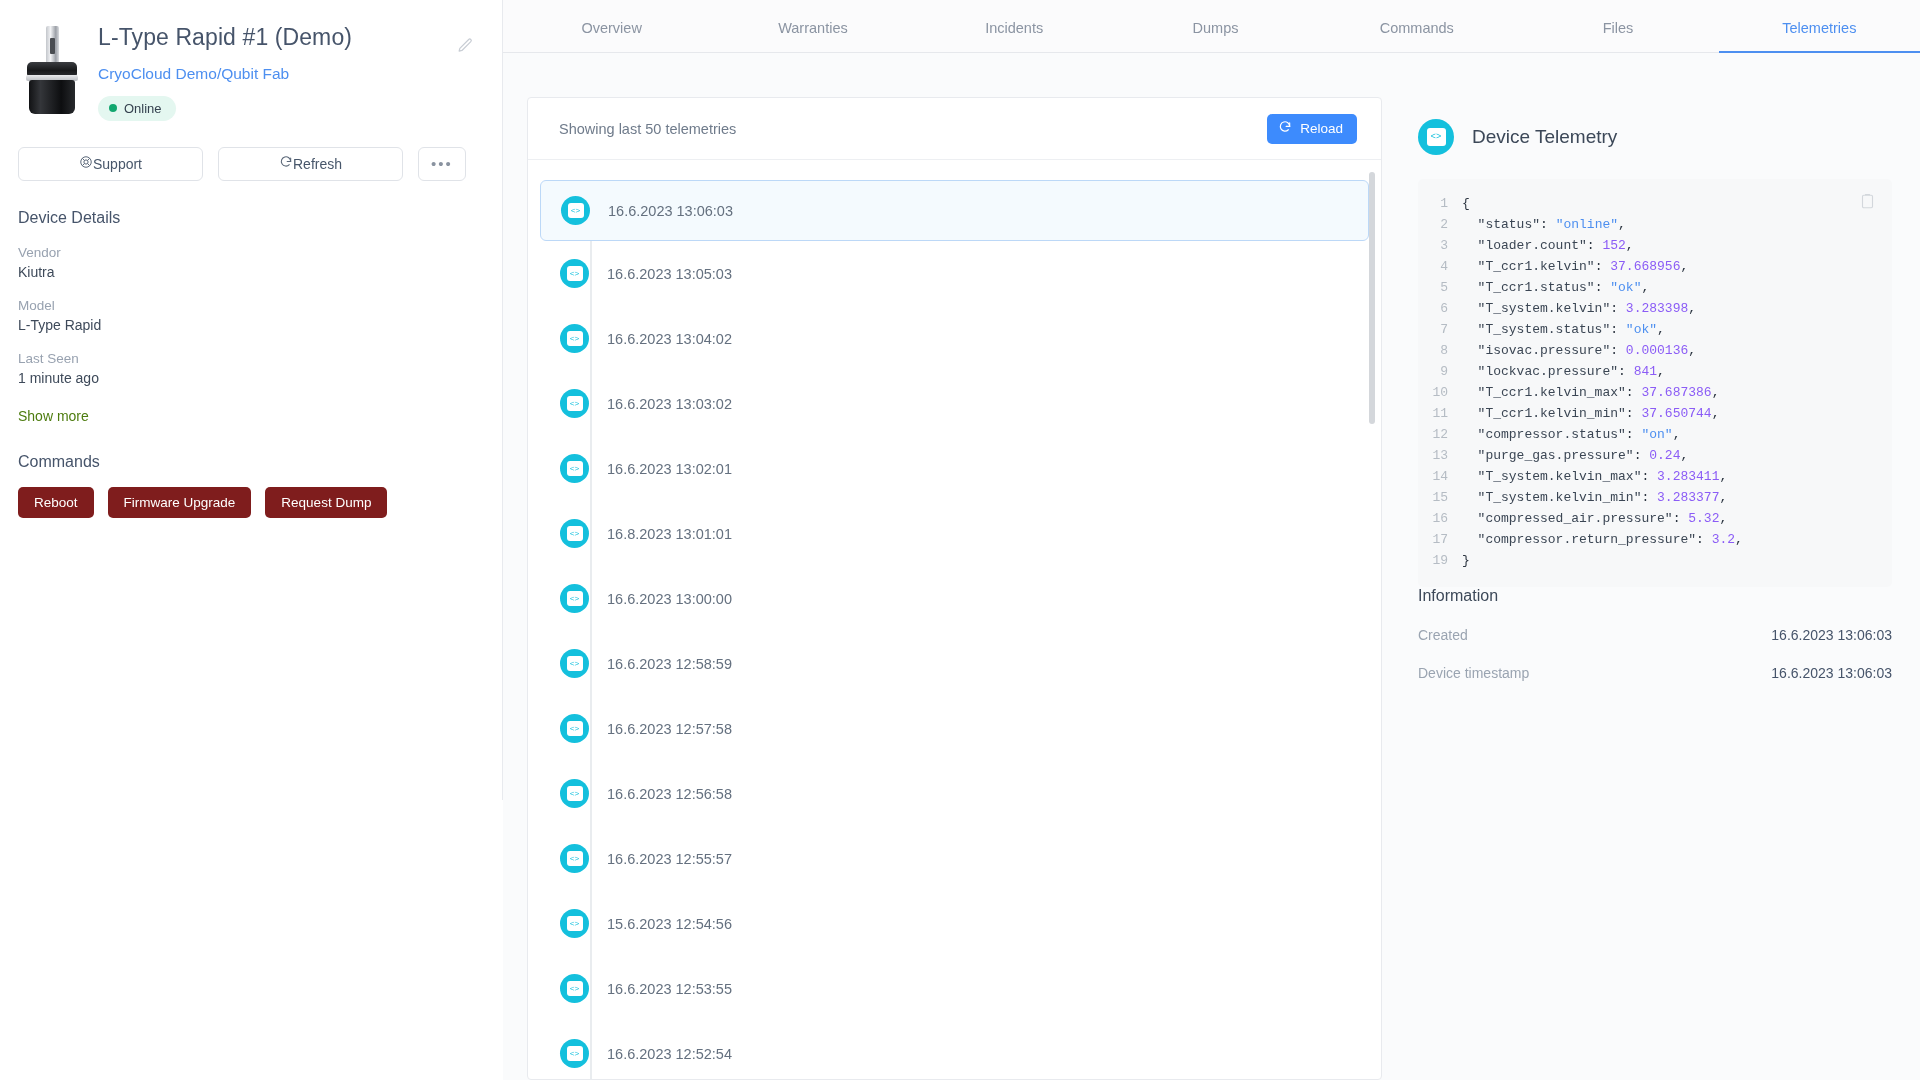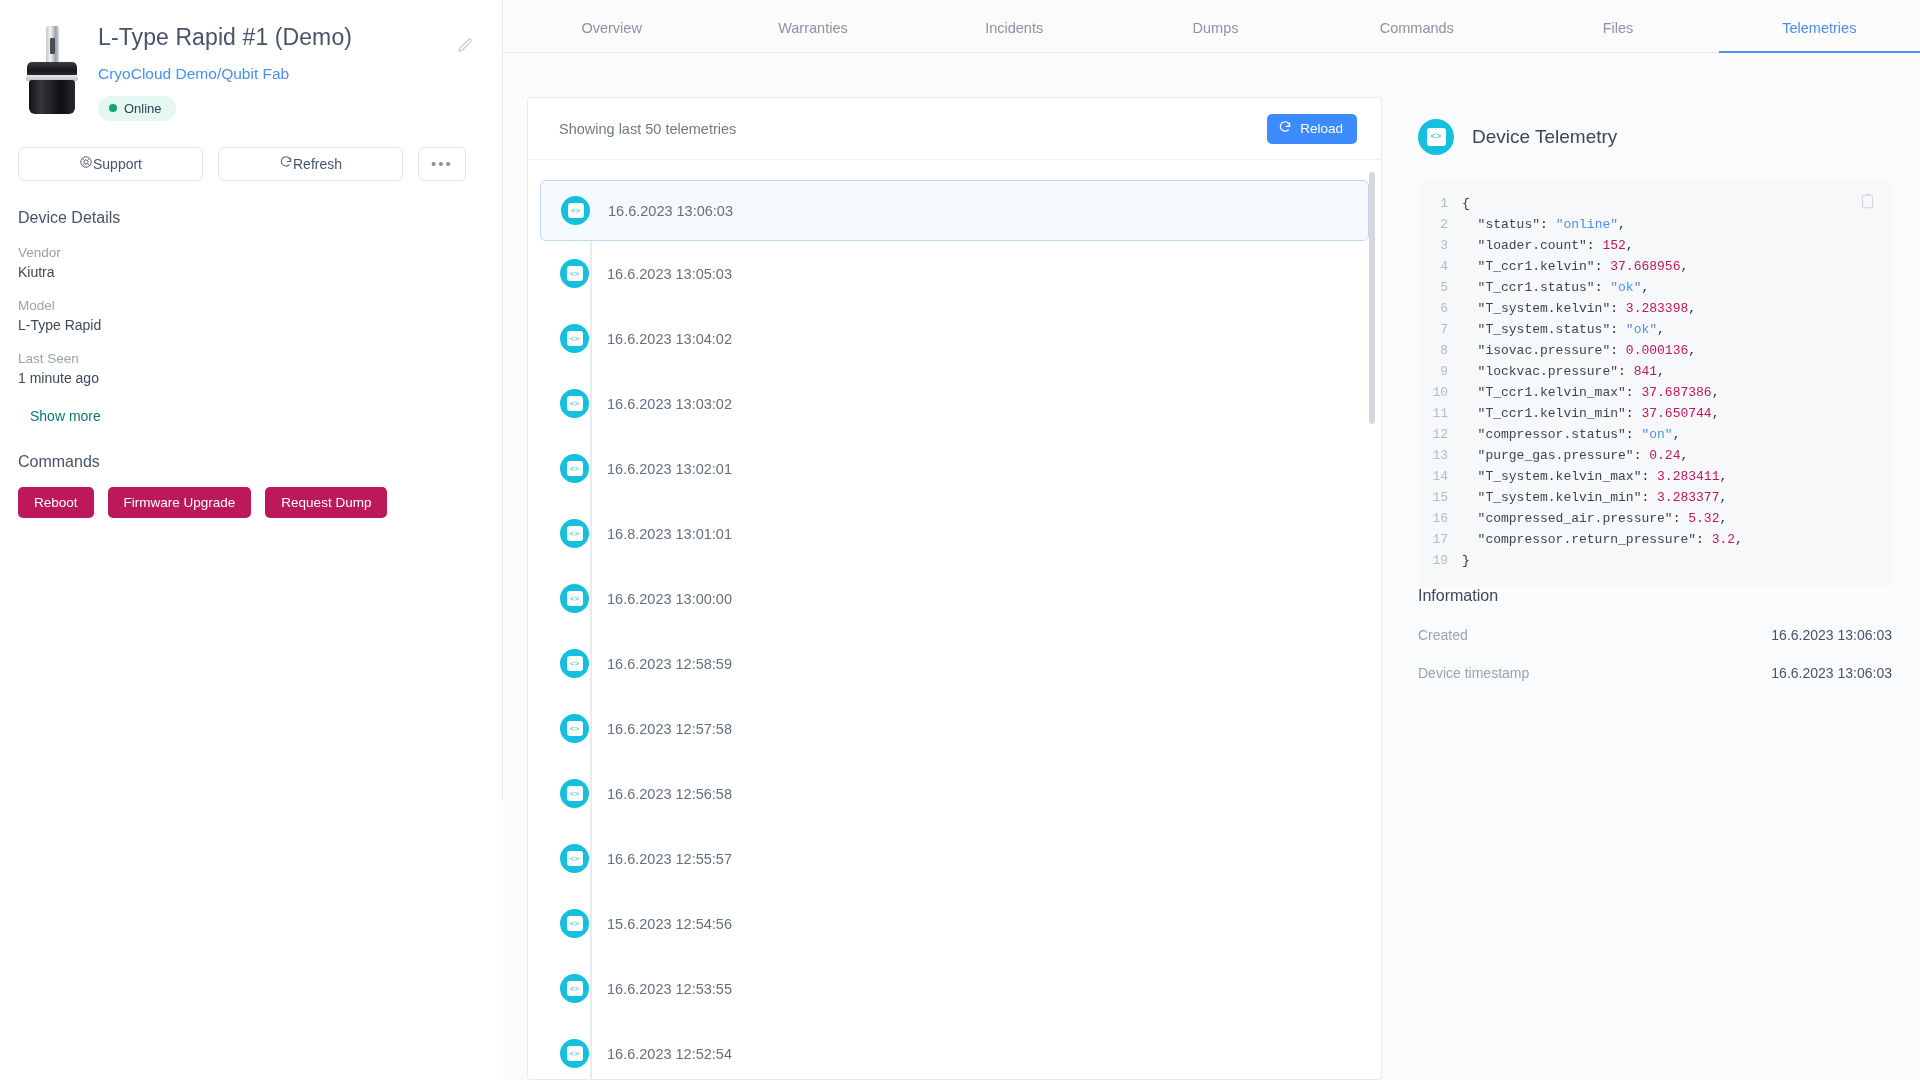--- a/index.html
+++ b/index.html
@@ -86,26 +86,26 @@
   .btn-more { width: 48px; letter-spacing: 2px; font-size: 15px; color: #8a93a0; }
 
   .section-title {
     font-size: 16px; color: #46546a; font-weight: 400; margin-top: 28px;
   }
   .detail-block { margin-top: 18px; }
   .detail-label { font-size: 13.5px; color: #98a2b0; }
   .detail-value { font-size: 14px; color: #3e4a5a; margin-top: 4px; }
   .show-more {
     display: inline-block; margin-top: 22px; font-size: 14px;
-    color: #0f766e; cursor: pointer; margin-left: 12px;
+    color: #4d7c0f; cursor: pointer;
   }
   .cmd-row { display: flex; gap: 14px; margin-top: 16px; }
   .btn-primary {
     height: 31px; padding: 0 16px; border: none; border-radius: 5px;
-    background: #be185d; color: #fff; font-size: 13.5px; cursor: pointer;
+    background: #7f1d1d; color: #fff; font-size: 13.5px; cursor: pointer;
     font-family: "Liberation Sans", sans-serif;
     display: flex; align-items: center; justify-content: center;
   }
 
   
   .right-side {
     flex: 1; height: 1080px; background: #fafbfc;
     display: flex; flex-direction: column; position: relative; gap: 20px;
   }
   .tabs {
@@ -203,21 +203,21 @@
     display: flex; font-family: "Liberation Mono", monospace;
     font-size: 13px; line-height: 21px; white-space: pre;
   }
   .ln {
     width: 34px; text-align: right; padding-right: 14px;
     color: #b5bcc4; flex: 0 0 34px; user-select: none;
   }
   .ctext { color: #2b3440; }
   .k { color: #3b4654; }
   .s { color: #4d8ff0; }
-  .n { color: #be185d; }
+  .n { color: #8b5cf6; }
 
   .info-title { font-size: 16px; color: #3c4858; }
   .info-row {
     display: flex; justify-content: space-between; align-items: center;
     margin-top: 22px;
   }
   .info-label { font-size: 14px; color: #9aa4b1; }
   .info-value { font-size: 14px; color: #46546a; }
 </style>
 </head>

